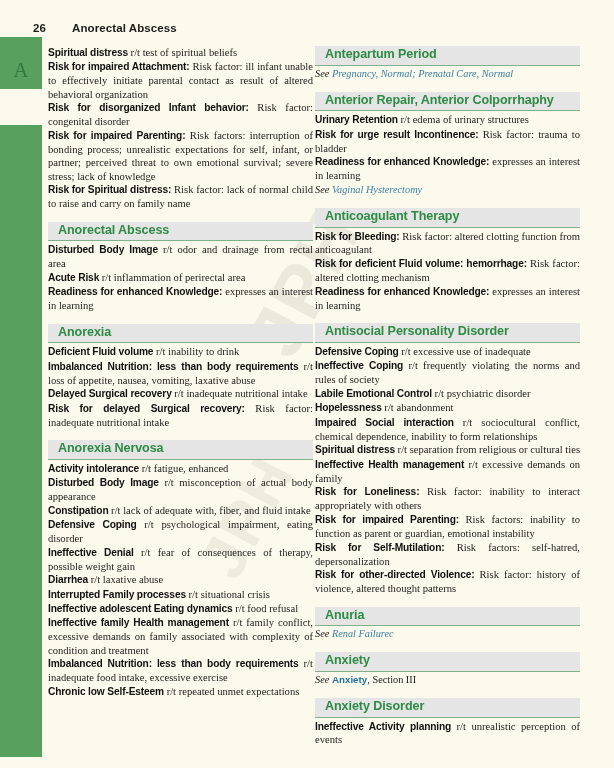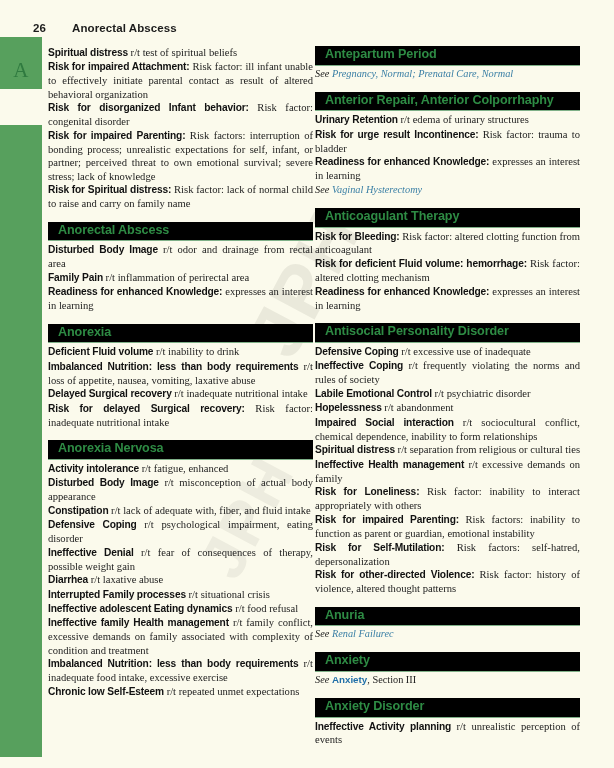--- a/index.html
+++ b/index.html
@@ -98,21 +98,21 @@
     overflow: hidden;
   }
   #col-left  { left: 48px; }
   #col-right { left: 315px; }
 
   
   .section {
     margin-bottom: 0px;
   }
   .section-head {
-    background: #000000;
+    background: #e5e5e5;
     border-bottom: 1.6px solid #7fb088;
     padding: 1px 0 2px 10px;
     margin-top: 11px;
     margin-bottom: 2px;
   }
   .section-head .head-text {
     font-family: "Liberation Sans", sans-serif;
     font-weight: bold;
     font-size: 12.6px;
     color: #2e8b44;
@@ -223,21 +223,21 @@
           <p class="entry"><span class="dx">Risk for impaired Attachment:</span><span class="body"> Risk factor: ill infant unable to effectively initiate parental contact as result of altered behavioral organization</span></p>
           <p class="entry"><span class="dx">Risk for disorganized Infant behavior:</span><span class="body"> Risk factor: congenital disorder</span></p>
           <p class="entry"><span class="dx">Risk for impaired Parenting:</span><span class="body"> Risk factors: interruption of bonding process; unrealistic expectations for self, infant, or partner; perceived threat to own emotional survival; severe stress; lack of knowledge</span></p>
           <p class="entry"><span class="dx">Risk for Spiritual distress:</span><span class="body"> Risk factor: lack of normal child to raise and carry on family name</span></p>
         </div>
         <div class="section">
           <div class="section-head">
             <span class="head-text">Anorectal Abscess</span>
           </div>
           <p class="entry"><span class="dx">Disturbed Body Image</span><span class="body"> r/t odor and drainage from rectal area</span></p>
-          <p class="entry"><span class="dx">Family Pain</span><span class="body"> r/t inflammation of perirectal area</span></p>
+          <p class="entry"><span class="dx">Acute Risk</span><span class="body"> r/t inflammation of perirectal area</span></p>
           <p class="entry"><span class="dx">Readiness for enhanced Knowledge:</span><span class="body"> expresses an interest in learning</span></p>
         </div>
         <div class="section">
           <div class="section-head">
             <span class="head-text">Anorexia</span>
           </div>
           <p class="entry"><span class="dx">Deficient Fluid volume</span><span class="body"> r/t inability to drink</span></p>
           <p class="entry"><span class="dx">Imbalanced Nutrition: less than body requirements</span><span class="body"> r/t loss of appetite, nausea, vomiting, laxative abuse</span></p>
           <p class="entry"><span class="dx">Delayed Surgical recovery</span><span class="body"> r/t inadequate nutritional intake</span></p>
           <p class="entry"><span class="dx">Risk for delayed Surgical recovery:</span><span class="body"> Risk factor: inadequate nutritional intake</span></p>

